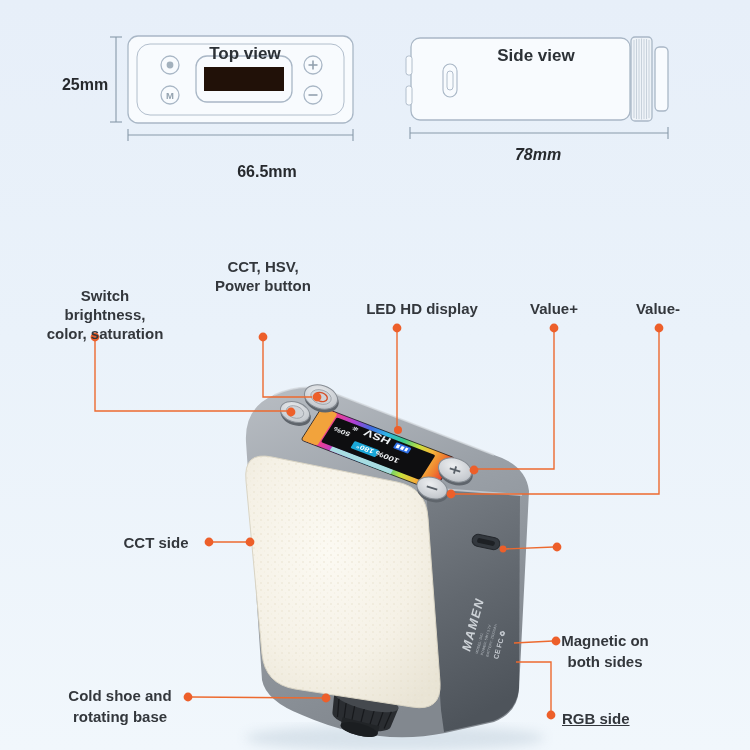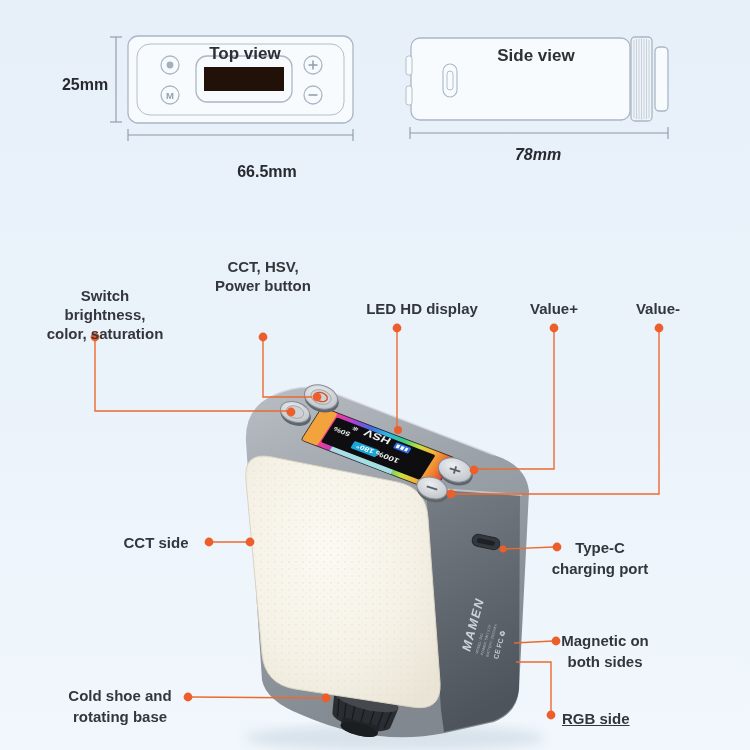--- a/index.html
+++ b/index.html
@@ -258,24 +258,20 @@
   <span class="line">color, saturation</span>
 </div>
 <div class="lbl" style="left:198px;top:257px;width:130px;">
   <span class="line">CCT, HSV,</span>
   <span class="line">Power button</span>
 </div>
 <div class="lbl" style="left:352px;top:299px;width:140px;">LED HD display</div>
 <div class="lbl" style="left:504px;top:299px;width:100px;">Value+</div>
 <div class="lbl" style="left:608px;top:299px;width:100px;">Value-</div>
 <div class="lbl" style="left:96px;top:533px;width:120px;">CCT side</div>
-<div class="lbl lh22" style="left:535px;top:537px;width:130px;">
-  <span class="line">Type-C</span>
-  <span class="line">charging port</span>
-</div>
 <div class="lbl lh22" style="left:540px;top:630px;width:130px;">
   <span class="line">Magnetic on</span>
   <span class="line">both sides</span>
 </div>
 <div class="lbl left" style="left:562px;top:709px;width:100px;">RGB side</div>
 <div class="lbl lh22" style="left:50px;top:685px;width:140px;">
   <span class="line">Cold shoe and</span>
   <span class="line">rotating base</span>
 </div>
 

